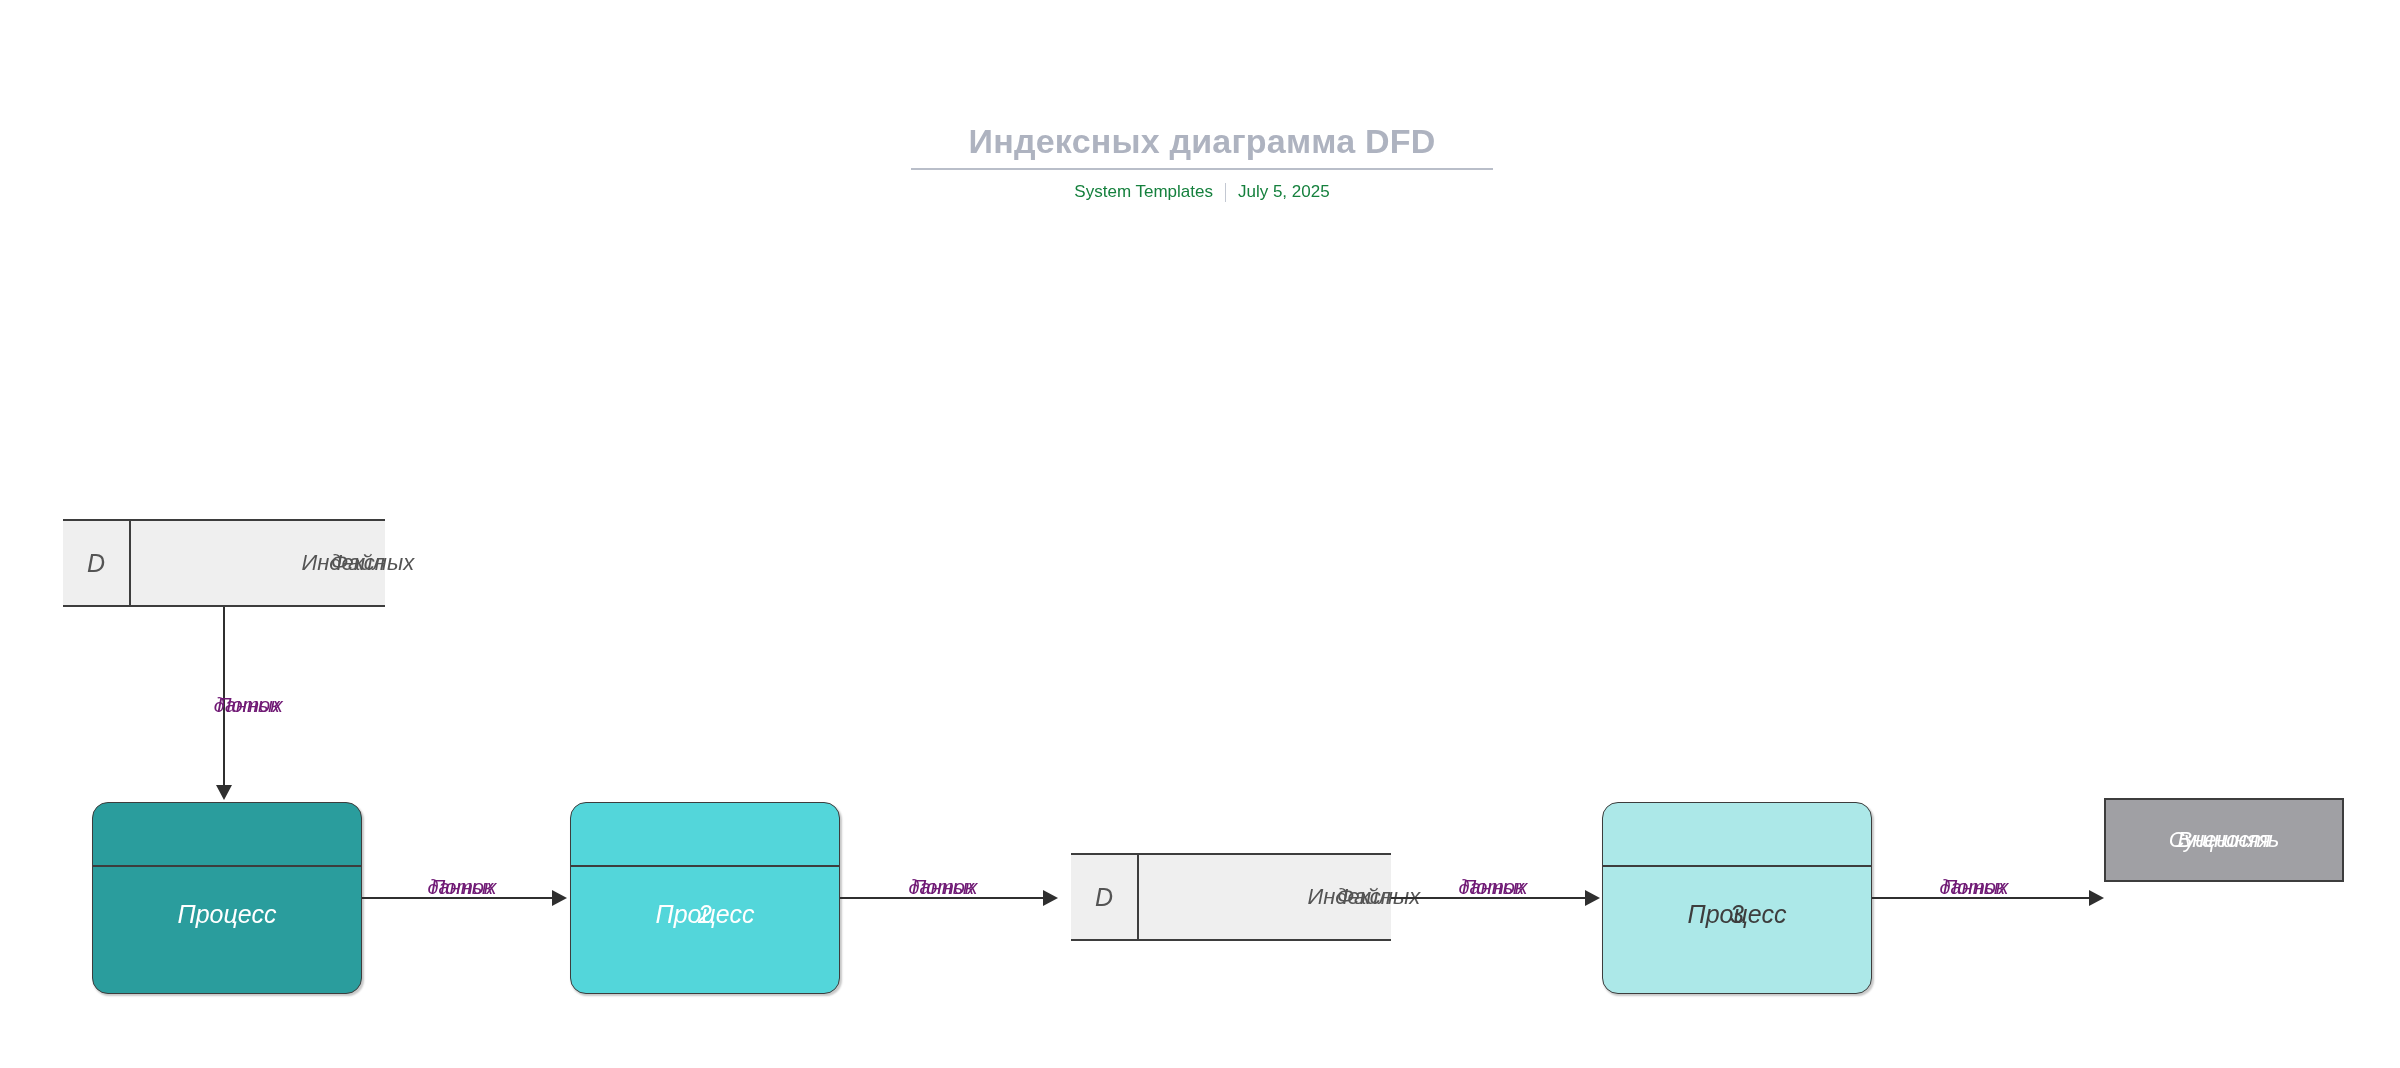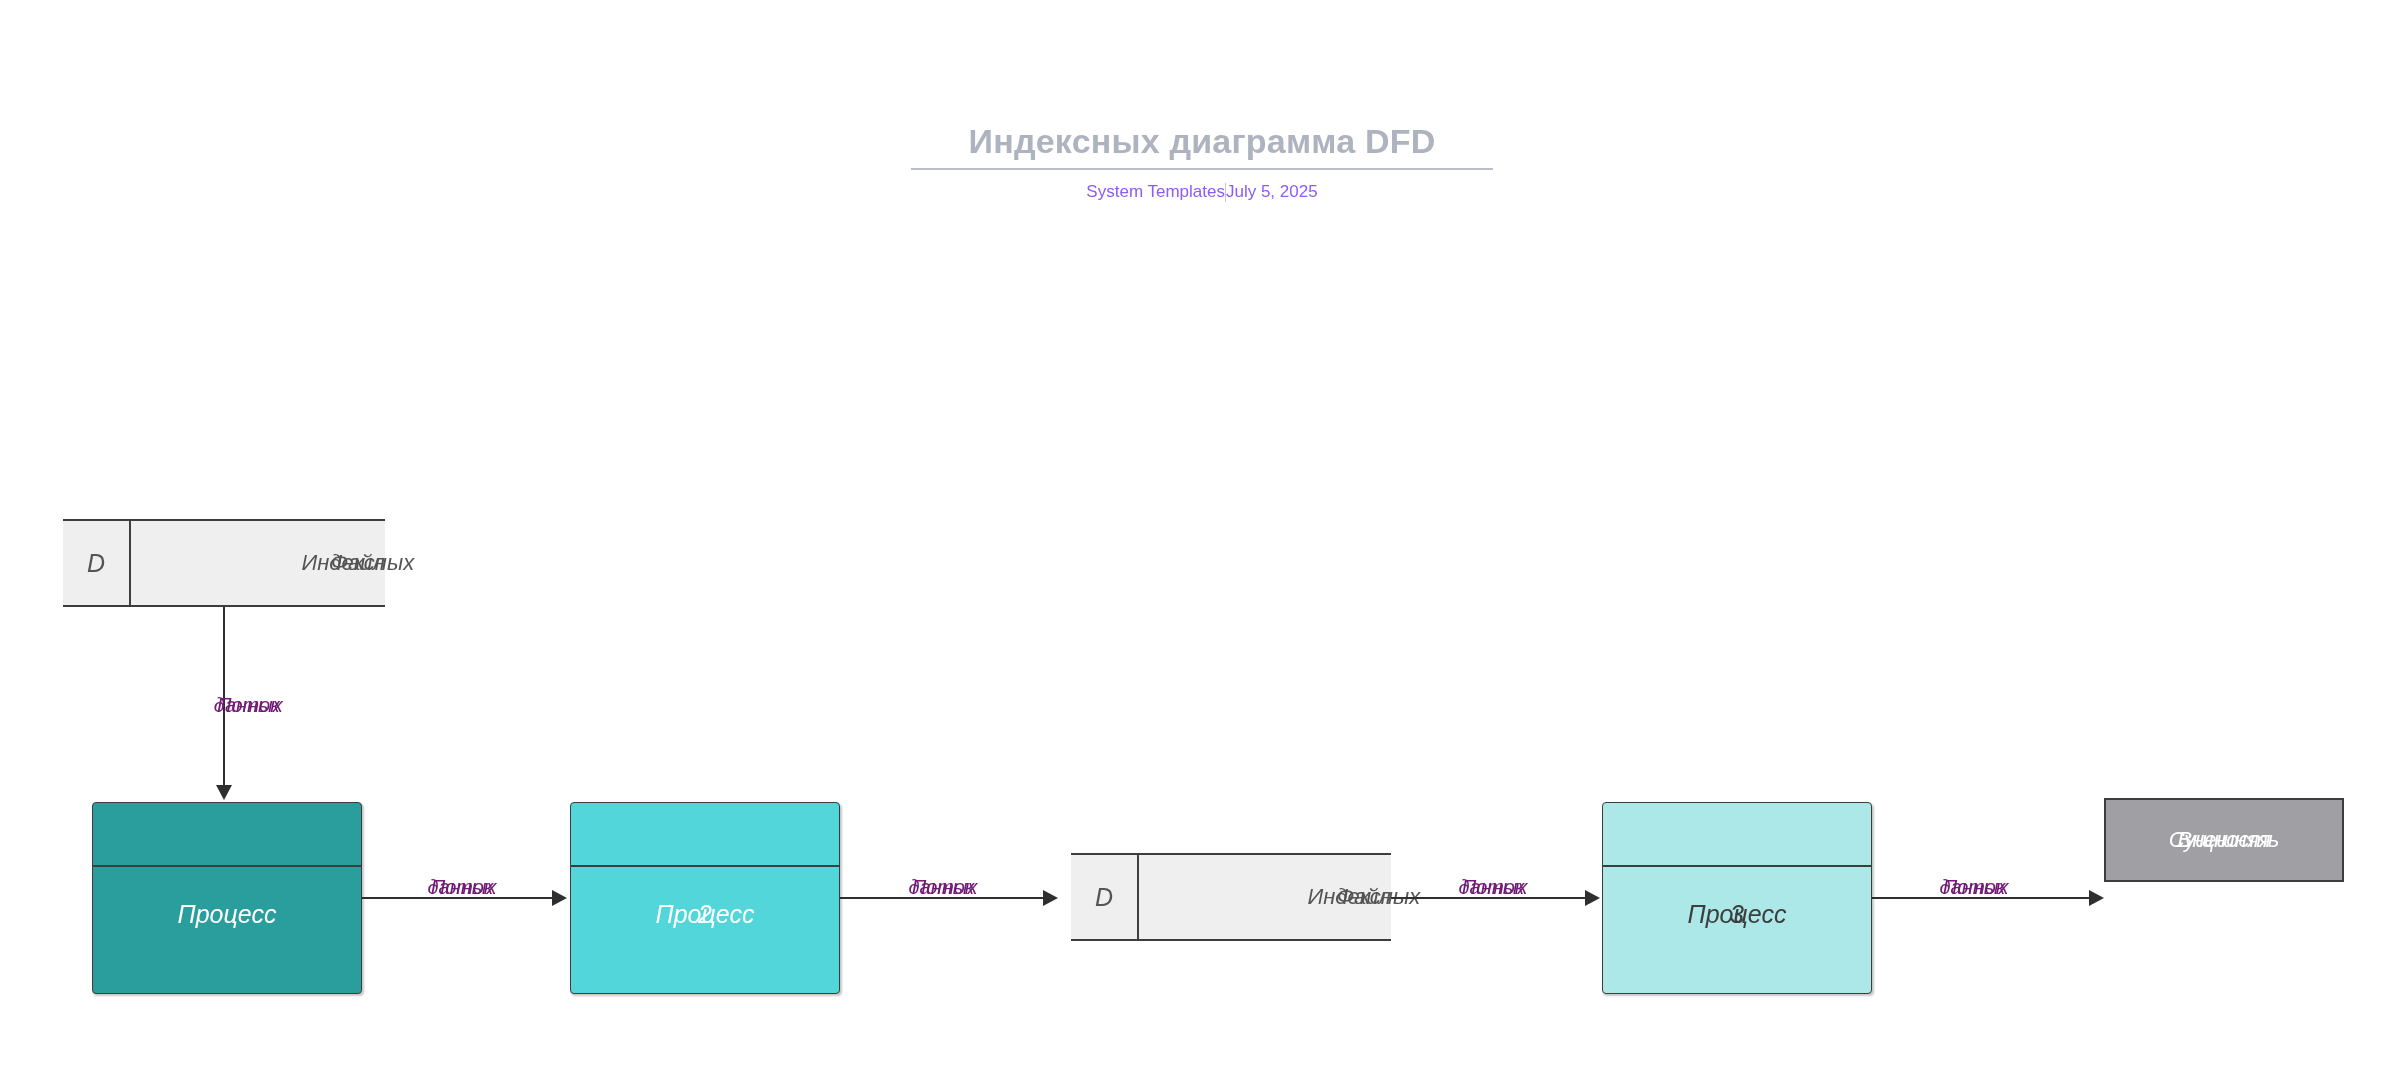--- a/index.html
+++ b/index.html
@@ -33,25 +33,26 @@
   }
   .header-rule {
     margin: 6px auto 0 auto;
     width: 582px;
     height: 2px;
     background: #b9bec9;
   }
   .header-sub {
     margin-top: 12px;
     font-size: 17px;
-    color: #8b5cf6;
+    color: #15803d;
     white-space: nowrap;
     display: flex;
     justify-content: center;
     align-items: center;
+    gap: 12px;
   }
   .header-sub .sep {
     display: inline-block;
     width: 1px;
     height: 19px;
     background: #c3c8d2;
   }
 
   
   .canvas {
@@ -64,21 +65,21 @@
 
   
   .shape {
     position: absolute;
     box-sizing: border-box;
   }
 
   
   .process {
     border: 1.6px solid #3d3d3d;
-    border-radius: 4px;
+    border-radius: 16px;
     box-shadow: 1.5px 2px 2px rgba(0,0,0,0.22);
     padding-left: 45px;
   }
   .process .divider {
     position: absolute;
     left: 0;
     right: 0;
     top: 62px;
     height: 1.6px;
     background: #3d3d3d;

